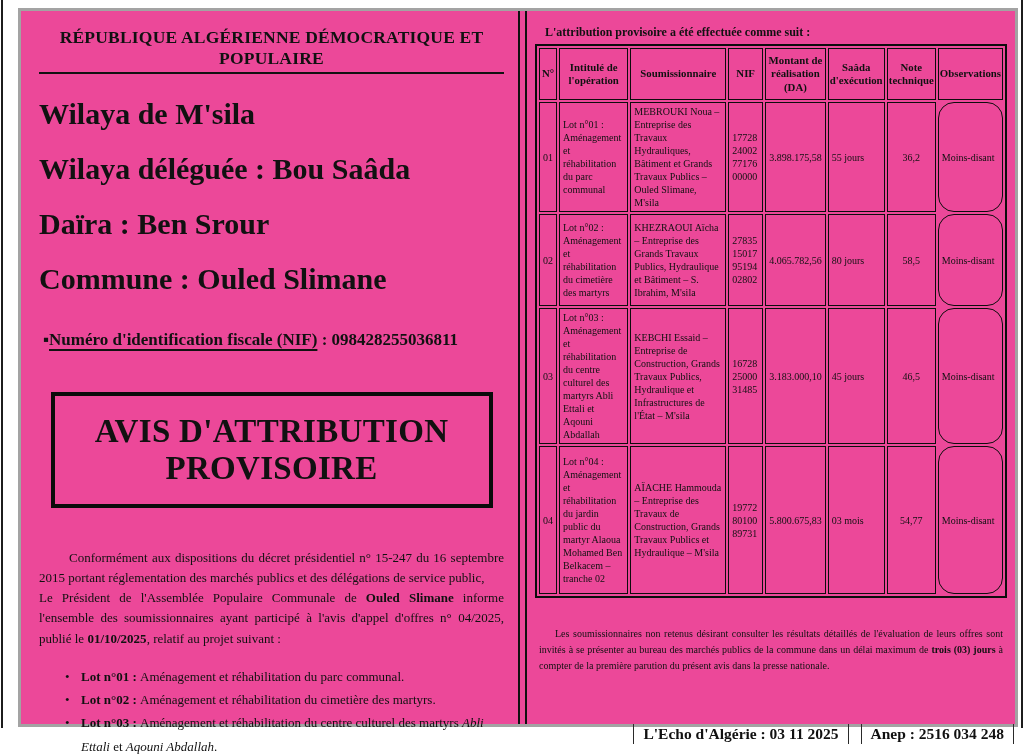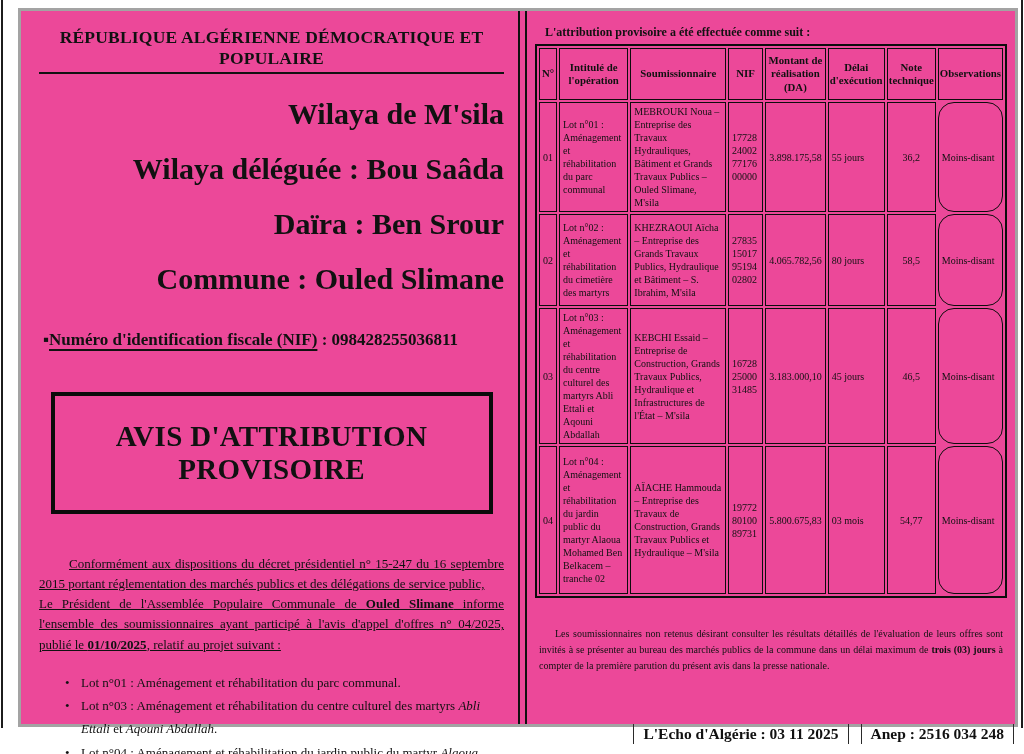--- a/index.html
+++ b/index.html
@@ -8,32 +8,32 @@
   .edge{position:absolute;top:0;bottom:26px;width:2px;background:#1c1c1c;}
   .edge-l{left:1px;} .edge-r{right:1px;}
   .frame{position:absolute;top:8px;left:6px;right:6px;bottom:27px;border:3px solid #a3a3a3;
          display:flex;box-sizing:border-box;background:#ec4899;margin-left:12px;}
   
   .col-left{width:497px;box-sizing:border-box;padding:14px 14px 8px 18px;}
   .col-sep{width:9px;box-sizing:border-box;border-left:2.5px solid #111;border-right:2.5px solid #111;}
   .republic{font-size:17.5px;font-weight:bold;text-align:center;width:fit-content;
             margin:2px auto 6px;padding:0 2px 3px;border-bottom:2px solid #111;letter-spacing:.2px;}
   .titles{margin-top:4px;}
-  .big-title{font-size:30px;font-weight:bold;text-align:right;line-height:1;margin:25px 0;}
+  .big-title{font-size:30px;font-weight:bold;text-align:left;line-height:1;margin:25px 0;}
   .nif-line{font-size:17px;font-weight:bold;margin:36px 0 0 4px;}
   .nif-label{text-decoration:underline;text-decoration-thickness:2px;text-underline-offset:4px;}
   .avis-box{border:4px solid #0b0b0b;width:442px;box-sizing:border-box;margin:42px auto 0;
-            text-align:center;font-size:29px;font-weight:bold;padding:24px 2px;letter-spacing:.3px;}
+            text-align:center;font-size:33px;font-weight:bold;padding:17px 2px;letter-spacing:.3px;}
   .intro{margin-top:40px;font-size:13px;line-height:1.55;text-align:justify;}
-  .intro p{margin:0;text-decoration:underline;}
+  .intro p{margin:0;}
   .intro .ind{text-indent:30px;}
   .lots{list-style:none;margin:16px 0 0 26px;padding:0;font-size:13px;line-height:1.8;}
   .lots li{position:relative;padding-left:16px;}
   .lots li::before{content:"•";position:absolute;left:0;top:0;}
-  .lots b{font-weight:normal;}
+  .lots b{font-weight:bold;}
   
   .col-right{flex:1;box-sizing:border-box;padding:12px 8px 8px 8px;}
   .attr-line{font-size:12px;font-weight:bold;margin:2px 0 4px 10px;}
   table.award{border-collapse:separate;border-spacing:2.5px;border:2px solid #0d0d0d;width:100%;}
   table.award th,table.award td{border:1.6px solid #0d0d0d;padding:2px 3px;vertical-align:middle;
       font-size:10px;line-height:1.3;box-sizing:border-box;}
   table.award th{font-weight:bold;text-align:center;font-size:10.8px;line-height:1.25;padding:2px 1px;}
   td.c-num{text-align:center;padding:0 1px;}
   td.c-nif{word-break:break-all;}
   td.c-mont{white-space:nowrap;font-size:10px;padding:2px 1px 2px 2px;}
@@ -69,20 +69,21 @@
 
       <div class="avis-box">AVIS D'ATTRIBUTION PROVISOIRE</div>
 
       <div class="intro">
         <p class="ind">Conformément aux dispositions du décret présidentiel n° 15-247 du 16 septembre 2015 portant réglementation des marchés publics et des délégations de service public,</p>
         <p><span>Le Président de l'Assemblée Populaire Communale de </span><b>Ouled Slimane</b><span> informe l'ensemble des soumissionnaires ayant participé à l'avis d'appel d'offres n° 04/2025, publié le </span><b>01/10/2025</b><span>, relatif au projet suivant :</span></p>
       </div>
 
       <ul class="lots">
         <li><b>Lot n°01 : </b><span>Aménagement et réhabilitation du parc communal.</span><i></i><span></span><i></i><span></span></li>
+        <li><b>Lot n°02 : </b><span>Aménagement et réhabilitation du cimetière des martyrs.</span><i></i><span></span><i></i><span></span></li>
         <li><b>Lot n°03 : </b><span>Aménagement et réhabilitation du centre culturel des martyrs </span><i>Abli Ettali</i><span> et </span><i>Aqouni Abdallah</i><span>.</span></li>
         <li><b>Lot n°04 : </b><span>Aménagement et réhabilitation du jardin public du martyr </span><i>Alaoua Mohamed Ben Belkacem – tranche 02</i><span></span><i></i></li>
       </ul>
     </div>
 
     <div class="col-sep"></div>
 
     <div class="col-right">
       <div class="attr-line">L'attribution provisoire a été effectuée comme suit :</div>
 
@@ -97,21 +98,21 @@
             <col style="width:32px">
             <col style="width:42px">
         </colgroup>
         <tbody>
             <tr style="height:52px">
           <th>N°</th>
           <th>Intitulé de l'opération</th>
           <th>Soumissionnaire</th>
           <th>NIF</th>
           <th>Montant de réalisation (DA)</th>
-          <th>Délai d'exécution</th>
+          <th>Saâda d'exécution</th>
           <th>Note technique</th>
           <th>Observations</th>
         </tr>
         <tr style="height:86px">
           <td class="c-num">01</td>
           <td>Lot n°01 : Aménagement et réhabilitation du parc communal</td>
           <td>MEBROUKI Noua – Entreprise des Travaux Hydrauliques, Bâtiment et Grands Travaux Publics – Ouled Slimane, M'sila</td>
           <td class="c-nif">17728240027717600000</td>
           <td class="c-mont">3.898.175,58</td>
           <td>55 jours</td>

